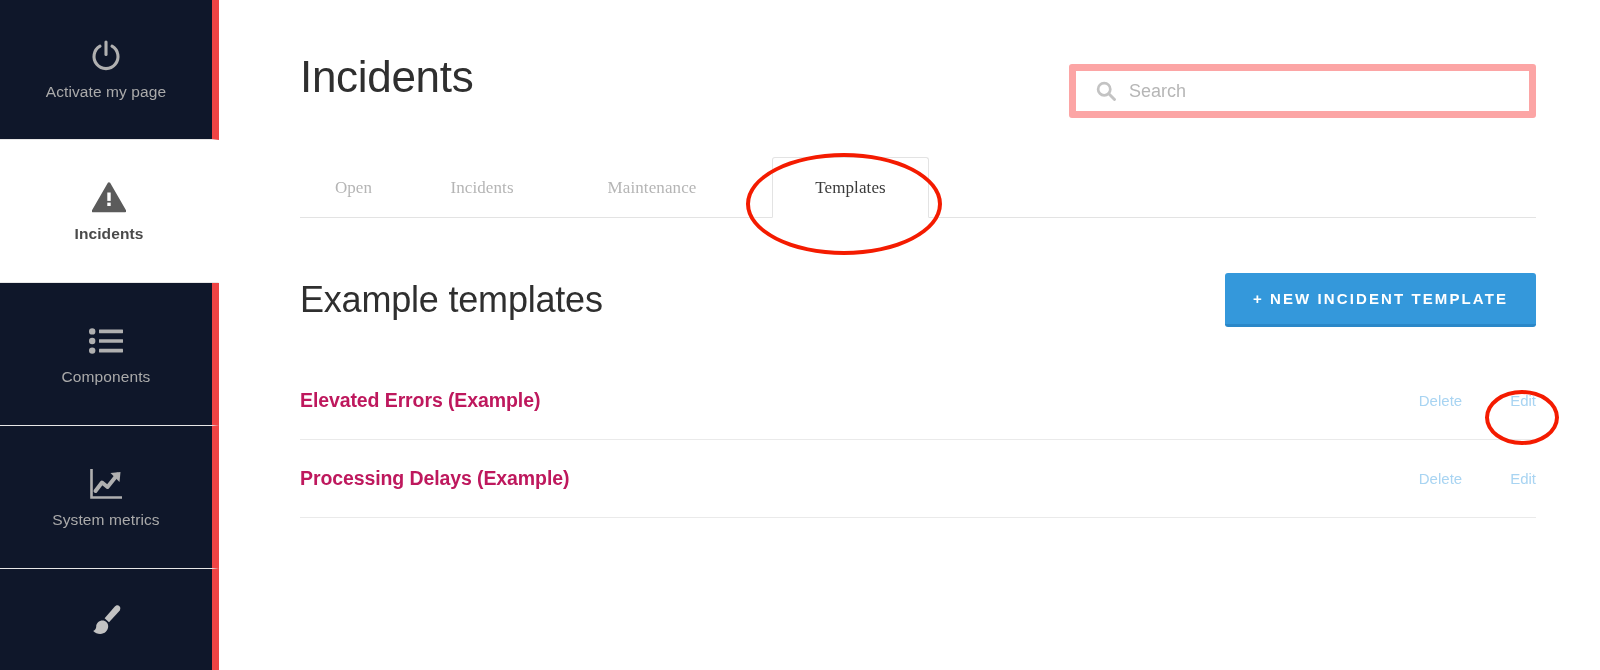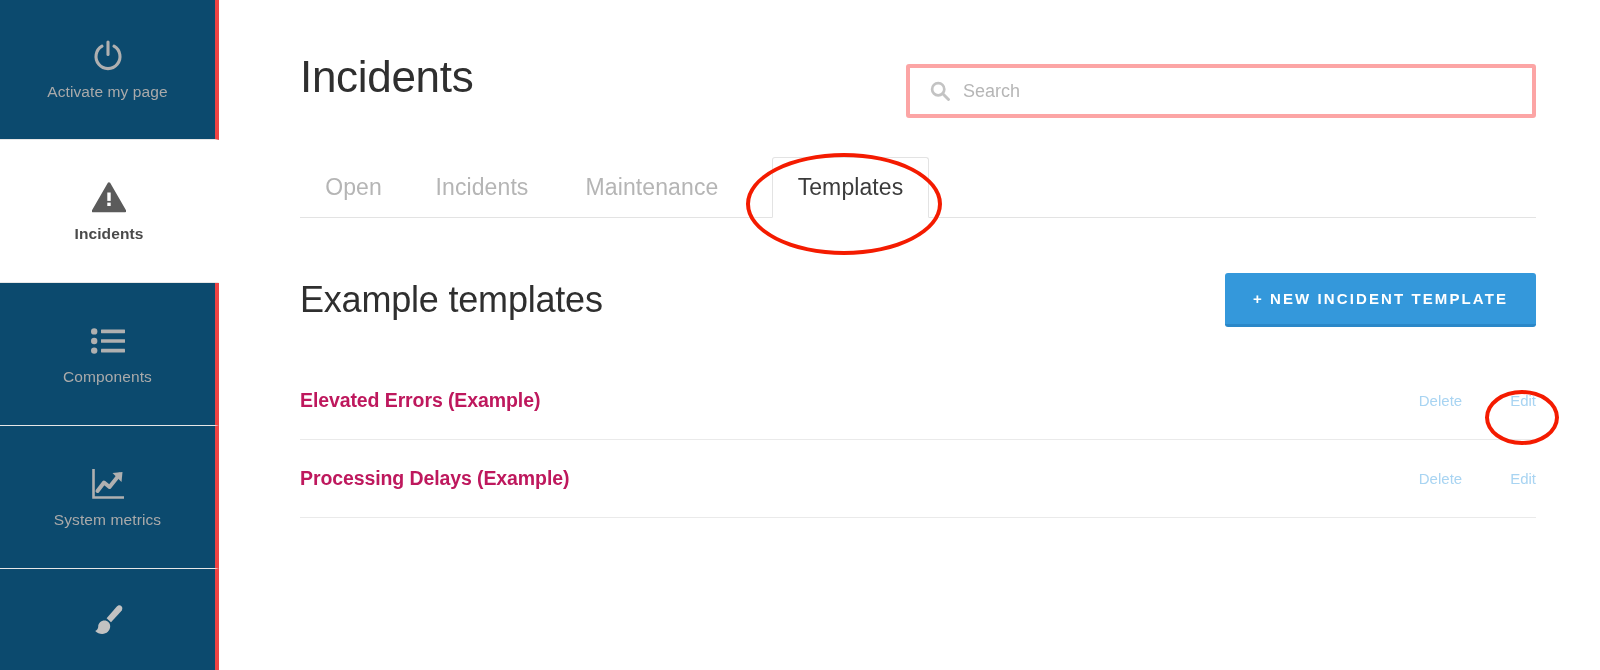--- a/index.html
+++ b/index.html
@@ -20,22 +20,22 @@
   .sidebar {
     width: 219px;
     height: 670px;
     flex: 0 0 219px;
     position: relative;
     background: #ffffff;
   }
   .nav-item {
     position: relative;
     width: 219px;
-    background: #0c4a6e;
-    border-right: 4px solid #ef4444;
+    background: #0f172a;
+    border-right: 7px solid #ef4444;
     border-bottom: 1px solid #e7e7e7;
     display: flex;
     flex-direction: column;
     align-items: center;
     justify-content: center;
     text-decoration: none;
     user-select: none;
   }
   .nav-item.active {
     background: #ffffff;
@@ -84,24 +84,24 @@
     font-size: 44px;
     font-weight: normal;
     color: #2f2f2f;
     margin: 0;
     line-height: 1;
     letter-spacing: -0.3px;
   }
 
   .search-box {
     position: relative;
-    width: 630px;
+    width: 467px;
     height: 54px;
     margin-top: 9px;
-    border: 4px solid #fca5a5;
+    border: 7px solid #fca5a5;
     border-radius: 3px;
     background: #fff;
     display: flex;
     align-items: center;
   }
   .search-icon {
     margin-left: 20px;
     margin-right: 13px;
     width: 20px; height: 20px;
     display: flex; align-items: center; justify-content: center;
@@ -125,26 +125,27 @@
     height: 60px;
     border-bottom: 1px solid #e3e3e3;
   }
   .tab {
     position: absolute;
     bottom: -1px;
     height: 61px;
     display: flex;
     align-items: center;
     justify-content: center;
-    font-size: 23px;
+    font-size: 17px;
     color: #b5b5b5;
     letter-spacing: 0.1px;
     cursor: pointer;
     border: 1px solid transparent;
     background: transparent;
+    font-family: Liberation Serif, serif;
   }
   .tab.active {
     color: #3b3b3b;
     background: #ffffff;
     border: 1px solid #e3e3e3;
     border-bottom-color: #ffffff;
     border-top-left-radius: 3px;
     border-top-right-radius: 3px;
   }
   .tab-0 { left: 0px;   width: 107px; }

